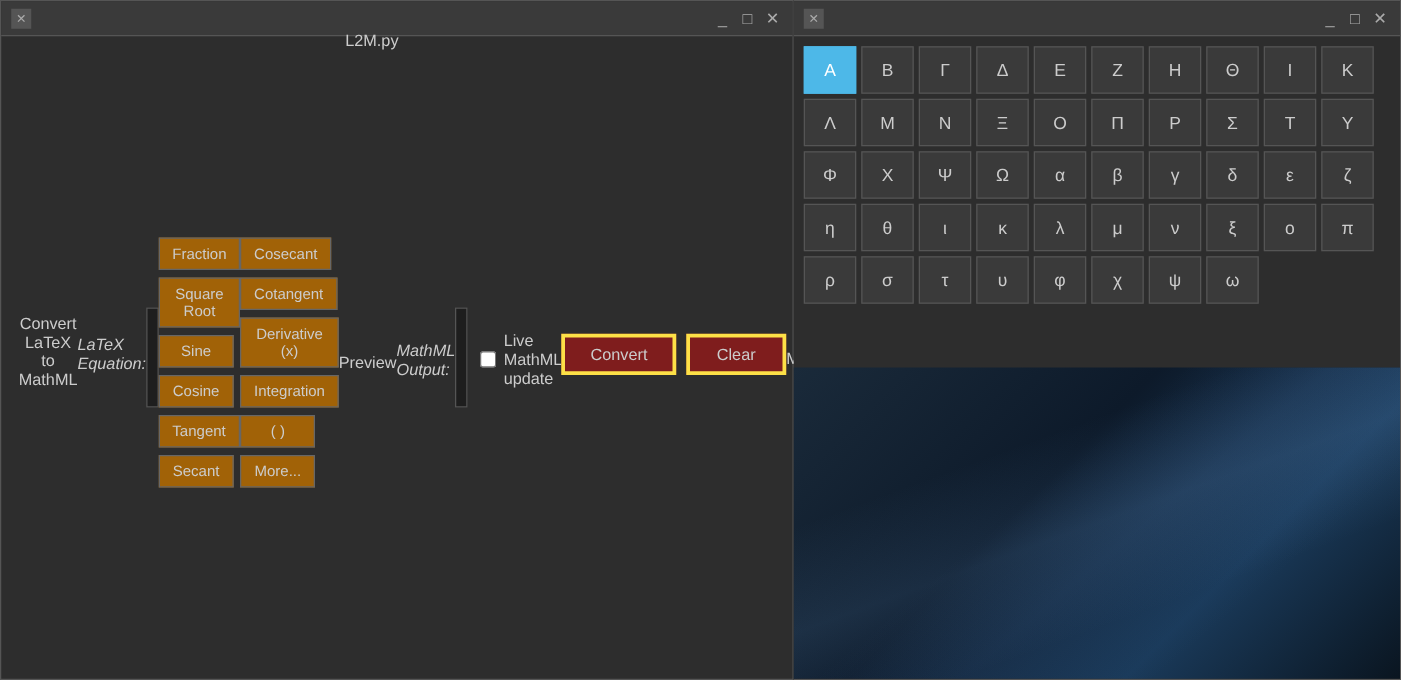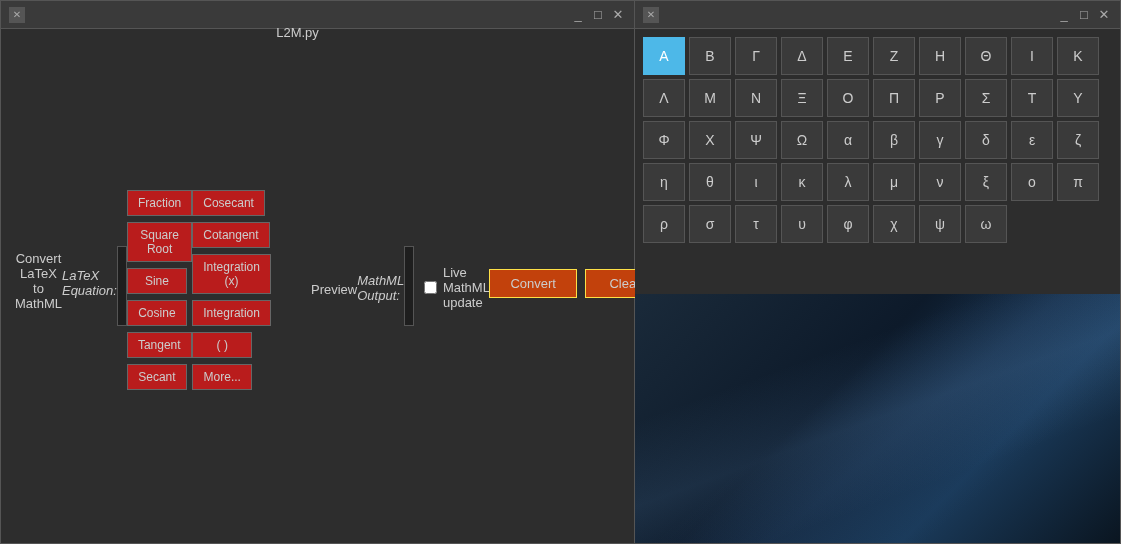--- a/index.html
+++ b/index.html
@@ -109,36 +109,35 @@
     }
 
     .btn-row {
       display: flex;
       gap: 6px;
       margin-top: 8px;
       flex-wrap: wrap;
     }
 
     .sym-btn {
-      background: #b91c1c;
+      background: #a16207;
       border: 1px solid #666;
       color: #ccc;
       padding: 5px 10px;
       cursor: pointer;
       font-size: 12px;
       min-width: 60px;
       text-align: center;
     }
 
     .preview-label {
       color: #ccc;
       font-size: 13px;
       margin-top: 10px;
       margin-bottom: 4px;
-      margin-left: 40px;
     }
 
     .mathml-label {
       color: #ccc;
       font-size: 13px;
       margin-top: 10px;
       margin-bottom: 6px;
       font-style: italic;
     }
 
@@ -167,22 +166,22 @@
       cursor: pointer;
     }
 
     .bottom-btns {
       display: flex;
       gap: 8px;
       margin-bottom: 6px;
     }
 
     .action-btn {
-      background: #c2410c;
-      border: 1px solid #fde047;
+      background: #7f1d1d;
+      border: 3px solid #fde047;
       color: #ccc;
       padding: 6px 20px;
       cursor: pointer;
       font-size: 13px;
       min-width: 80px;
     }
 
     .status-bar {
       color: #ccc;
       font-size: 13px;
@@ -277,21 +276,21 @@
       <button class="sym-btn">Square Root</button>
       <button class="sym-btn">Sine</button>
       <button class="sym-btn">Cosine</button>
       <button class="sym-btn">Tangent</button>
       <button class="sym-btn">Secant</button>
     </div>
 
     <div class="btn-row">
       <button class="sym-btn">Cosecant</button>
       <button class="sym-btn">Cotangent</button>
-      <button class="sym-btn">Integration (x)</button>
+      <button class="sym-btn">Derivative (x)</button>
       <button class="sym-btn">Integration</button>
       <button class="sym-btn">( )</button>
       <button class="sym-btn">More...</button>
     </div>
 
     <div class="preview-label">Preview</div>
 
     <div class="mathml-label">MathML Output:</div>
     <textarea class="mathml-output" style=""></textarea>
 

